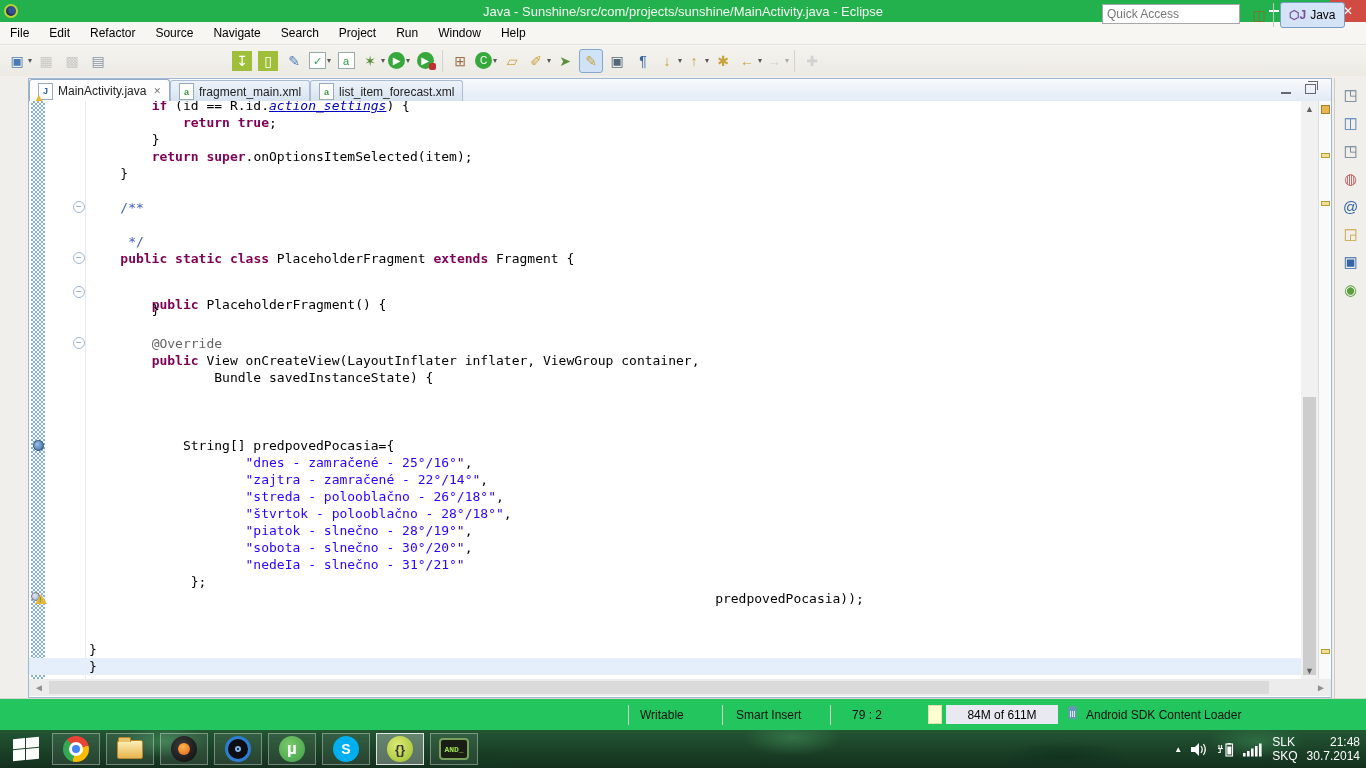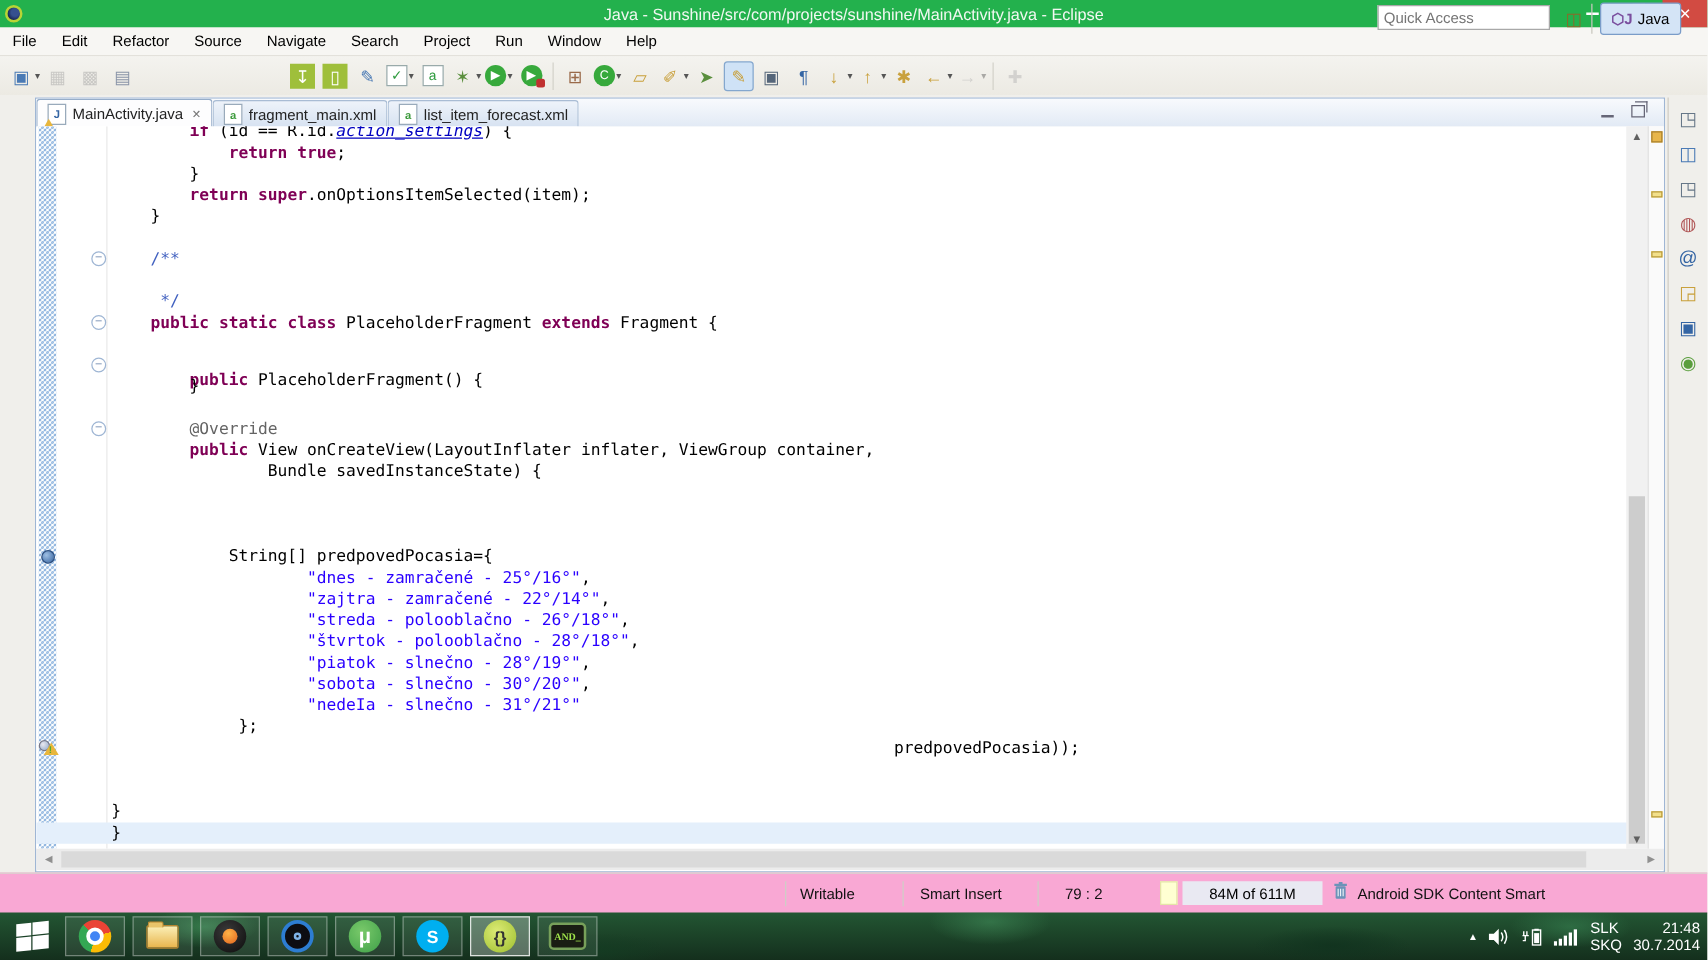--- a/index.html
+++ b/index.html
@@ -104,21 +104,21 @@
   .ov-mark{position:absolute;left:2px;width:9px;height:5px;background:#F2DF8A;border:1px solid #B89A3A;box-sizing:border-box;}
   .hscroll{position:absolute;left:0;top:600px;width:1302px;height:17px;background:#ECECEC;}
   .hthumb{position:absolute;top:2px;height:13px;background:#DADADA;}
   .harr{position:absolute;top:0;width:16px;height:17px;color:#909090;font-size:10px;
     display:flex;align-items:center;justify-content:center;}
   
   .fastview{position:absolute;left:1334px;top:78px;width:32px;height:620px;background:#F0EFEB;
     border-left:1px solid #CFCDC5;display:flex;flex-direction:column;align-items:center;padding-top:8px;box-sizing:border-box;gap:10px;}
   .fv-ico{font-size:15px;font-style:normal;}
   
-  .statusbar{position:absolute;left:0;top:698px;width:1366px;height:32px;background:#f9a8d4;
+  .statusbar{position:absolute;left:0;top:698px;width:1366px;height:32px;background:#22c55e;
     border-top:1px solid #D8D6CE;}
   .sb-sep{position:absolute;top:6px;width:1px;height:20px;background:#CFCDC5;}
   .sb-txt{position:absolute;top:9px;font-size:12px;color:#111;}
   .heap-sliver{position:absolute;left:928px;top:6px;width:14px;height:19px;background:#FFFFD2;border:1px solid #E4E4A8;box-sizing:border-box;}
   .heap-box{position:absolute;left:946px;top:6px;width:112px;height:19px;background:#E9E9F2;
     display:flex;align-items:center;justify-content:center;font-size:12px;}
   .trash{position:absolute;left:1066px;top:6px;}
   
   .taskbar{position:absolute;left:0;top:730px;width:1366px;height:38px;
     background:
@@ -143,21 +143,21 @@
   .ai-folder::before{content:"";position:absolute;left:0;top:-4px;width:11px;height:4px;background:#E8C46A;
     border:1px solid #B8862F;border-bottom:none;border-radius:2px 2px 0 0;}
   .ai-fl{background:radial-gradient(circle at 40% 35%,#3a3a3a,#0c0c0c);}
   .ai-fl::after{content:"";position:absolute;inset:7px;background:radial-gradient(circle at 40% 30%,#FFB347,#E2641E);border-radius:50%;}
   .ai-player{background:#0d0d12;border:3px solid #2D7DD2;}
   .ai-player::after{content:"";position:absolute;inset:7px;border:2px solid #7FB3E8;border-radius:50%;}
   .ai-ut{background:radial-gradient(circle at 40% 35%,#79C96A,#3FA049);font-size:17px;}
   .ai-skype{background:#00AFF0;}
   .ai-eclipse{background:radial-gradient(circle at 40% 35%,#DCEB75,#9DBE2E);color:#333;font-size:13px;}
   .ai-and{width:30px;height:22px;border-radius:4px;background:#191D13;border:2px solid #77A05A;
-    color:#9FE24A;font-family:Liberation Serif, serif;font-size:8px;font-weight:bold;
+    color:#9FE24A;font-family:Liberation Mono, monospace;font-size:8px;font-weight:bold;
     display:flex;align-items:center;justify-content:center;}
   .tray{position:absolute;right:6px;top:0;height:38px;display:flex;align-items:center;gap:9px;color:#fff;}
   .tray .arrow{font-size:8px;}
   .tray-2line{display:flex;flex-direction:column;justify-content:center;line-height:14px;font-size:12px;}
   .tray-2line.right{text-align:right;}
 </style>
 </head>
 <body>
 
 <div class="titlebar">
@@ -398,21 +398,21 @@
   <div class="trash">
     <svg width="13" height="15" viewBox="0 0 13 15">
       <rect x="2.5" y="4" width="8" height="10" rx="1" fill="#6C93B8"></rect>
       <rect x="1.5" y="2" width="10" height="1.8" fill="#6C93B8"></rect>
       <rect x="5" y="0.6" width="3" height="1.6" fill="#6C93B8"></rect>
       <line x1="4.5" y1="6" x2="4.5" y2="12" stroke="#fff" stroke-width="0.8"></line>
       <line x1="6.5" y1="6" x2="6.5" y2="12" stroke="#fff" stroke-width="0.8"></line>
       <line x1="8.5" y1="6" x2="8.5" y2="12" stroke="#fff" stroke-width="0.8"></line>
     </svg>
   </div>
-  <div class="sb-txt" style="left:1086px">Android SDK Content Smart</div>
+  <div class="sb-txt" style="left:1086px">Android SDK Content Loader</div>
 </div>
 
 <div class="taskbar" id="taskbar">
   <div class="start-btn">
     <div class="win-logo">
         <span></span>
         <span></span>
         <span></span>
         <span></span>
       </div>

